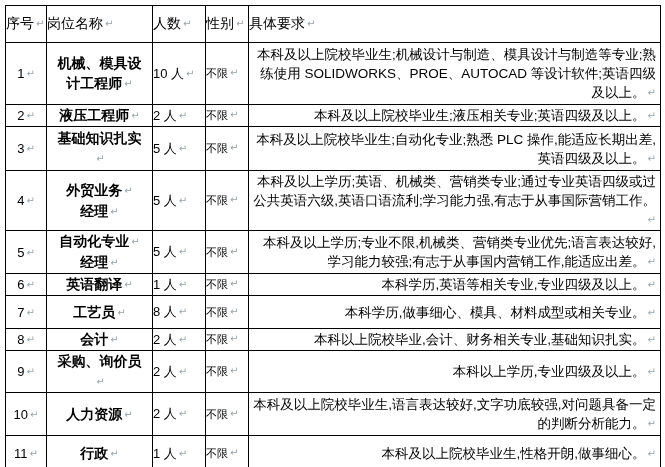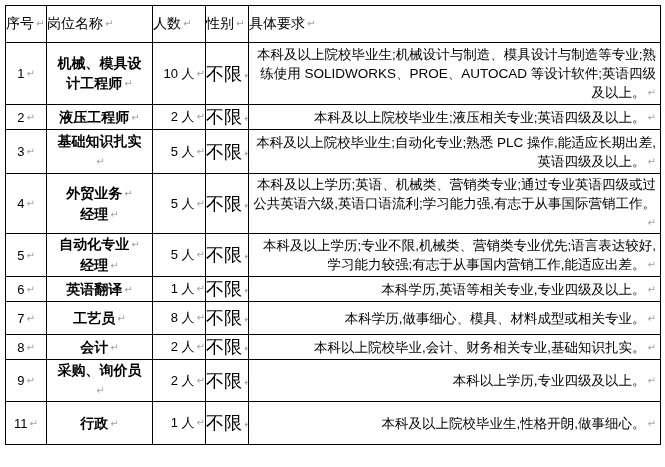--- a/index.html
+++ b/index.html
@@ -24,22 +24,22 @@
   tbody tr:nth-of-type(3){height:44px}
   tbody tr:nth-of-type(4){height:54px}
   tbody tr:nth-of-type(5){height:40px}
   tbody tr:nth-of-type(6){height:22px}
   tbody tr:nth-of-type(7){height:33px}
   tbody tr:nth-of-type(8){height:22px}
   tbody tr:nth-of-type(9){height:22px}
   tbody tr:nth-of-type(10){height:43px}
   tbody tr:nth-of-type(11){height:36px}
   .c-no{font-size:13px;text-align:center;padding:0}
-  .c-count{font-size:13px;text-align:right;padding:0;white-space:nowrap}
-  .c-gender{font-size:18px;text-align:right;padding:0;white-space:nowrap}
+  .c-count{font-size:13px;text-align:left;padding:0;white-space:nowrap}
+  .c-gender{font-size:11px;text-align:left;padding:0;white-space:nowrap}
   .c-title{font-size:14px;font-weight:700;text-align:center;line-height:20px;padding:0 7px}
   .title-line{display:block}
   .c-req{font-size:13.5px;text-align:right;line-height:19px;padding:1px 4px}
   
   .pm::after{
     content:"\21B5";
     color:#9aa4aa;
     font-size:10px;
     font-weight:400;
     margin-left:2px;
@@ -152,20 +152,29 @@
   <tr>
     <td class="c-no"><span class="pm">9</span></td>
     <td class="c-title">
           <span class="title-line pm">采购、询价员</span>
         </td>
     <td class="c-count"><span class="pm">2 人</span></td>
     <td class="c-gender"><span class="pm">不限</span></td>
     <td class="c-req"><span class="pm">本科以上学历,专业四级及以上。</span></td>
   </tr>
 
+  <tr>
+    <td class="c-no"><span class="pm">10</span></td>
+    <td class="c-title">
+          <span class="title-line pm">人力资源</span>
+        </td>
+    <td class="c-count"><span class="pm">2 人</span></td>
+    <td class="c-gender"><span class="pm">不限</span></td>
+    <td class="c-req"><span class="pm">本科及以上院校毕业生,语言表达较好,文字功底较强,对问题具备一定的判断分析能力。</span></td>
+  </tr>
 
   <tr>
     <td class="c-no"><span class="pm">11</span></td>
     <td class="c-title">
           <span class="title-line pm">行政</span>
         </td>
     <td class="c-count"><span class="pm">1 人</span></td>
     <td class="c-gender"><span class="pm">不限</span></td>
     <td class="c-req"><span class="pm">本科及以上院校毕业生,性格开朗,做事细心。</span></td>
   </tr>

